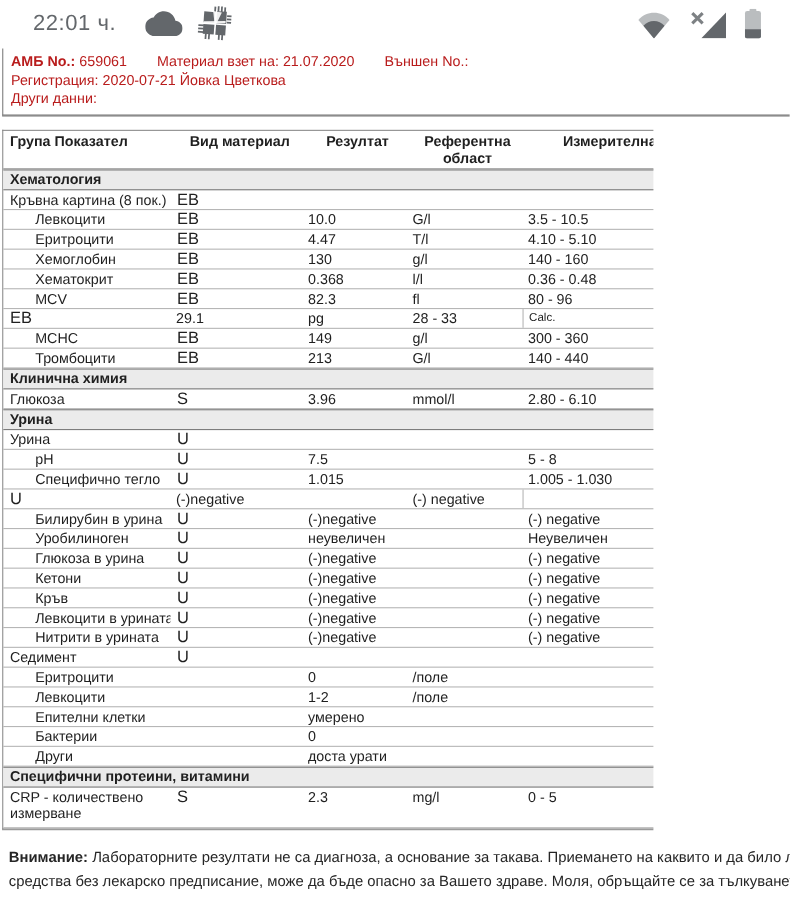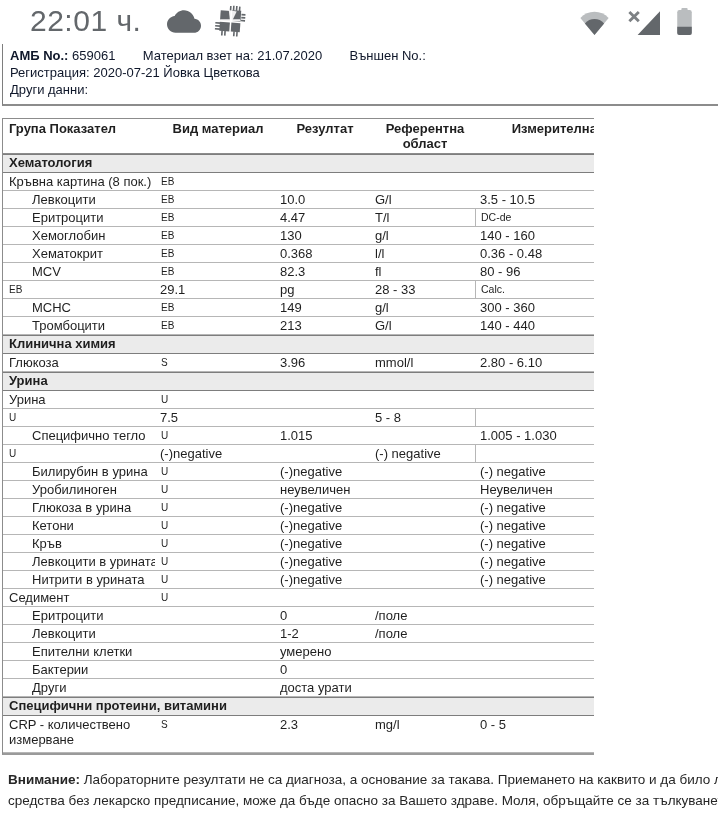--- a/index.html
+++ b/index.html
@@ -5,29 +5,29 @@
   html,body{margin:0;padding:0;}
   body{
     width:718px;height:816px;overflow:hidden;background:#ffffff;
     font-family:"Liberation Sans",sans-serif;color:#1f1f1f;position:relative;
   }
   
   .statusbar{
     height:42px;display:flex;align-items:center;
     padding-left:30px;padding-right:26px;color:#63676b;
   }
-  .time{font-size:30px;letter-spacing:.5px;color:#63676b;}
+  .time{font-size:20px;letter-spacing:.5px;color:#63676b;}
   .left-icons{display:flex;align-items:center;gap:13px;margin-left:26px;}
   .right-icons{margin-left:auto;display:flex;align-items:flex-end;gap:17px;}
   .icon{display:inline-flex;}
   
   .info-box{
     margin-left:2px;margin-top:2px;
     border-left:1px solid #7e7e7e;border-bottom:2px solid #8c8c8c;
-    padding:3px 0 6px 7px;font-size:13px;line-height:17px;color:#0f172a;
+    padding:3px 0 6px 7px;font-size:13px;line-height:17px;color:#b91c1c;
   }
   .info-line span{margin-right:0;}
   .b{font-weight:bold;}
   .gap{display:inline-block;width:20px;}
   
   .report-clip{width:594px;overflow:hidden;}
   .rtable{
     margin-left:2px;margin-top:12px;width:788px;
     border-left:1px solid #8c8c8c;border-top:1px solid #8c8c8c;border-bottom:2px solid #9a9a9a;
     font-size:13px;
@@ -40,21 +40,21 @@
   .section-row{
     display:block;background:#ebebeb;font-weight:bold;
     border-top:1px solid #7d7d7d;border-bottom:1px solid #7d7d7d;
     height:17px;line-height:16px;padding-left:6px;
   }
   .data-row{border-bottom:1px solid #b6b6b6;min-height:17px;line-height:17px;}
   .data-row.tall{min-height:36px;}
   .data-row.tall .c-label{white-space:normal;line-height:15px;padding-top:1px;}
   .c-label{padding-left:6px;}
   .c-label.indent{padding-left:29px;}
-  .c-material{font-size:10px;padding-left:6px;}
+  .c-material{font-size:15px;padding-left:6px;}
   .c-result{padding-left:5px;}
   .c-unit{padding-left:5px;}
   .c-reference{padding-left:5px;}
   .c-method{font-size:10.5px;padding-left:5px;}
   .data-row .c-method{border-left:1px solid #b6b6b6;}
   
   .footer{margin:14px 0 0 8px;font-size:13.5px;line-height:21px;color:#262626;}
   .f-line{white-space:nowrap;overflow:hidden;width:712px;}
 </style>
 </head>
@@ -158,20 +158,21 @@
           <div class="cell c-result">10.0</div>
           <div class="cell c-unit">G/l</div>
           <div class="cell c-reference">3.5 - 10.5</div>
           <div class="cell c-method">DC+LD</div>
         </div>
         <div class="row data-row">
           <div class="cell c-label indent">Еритроцити</div>
           <div class="cell c-material">ЕВ</div>
           <div class="cell c-result">4.47</div>
           <div class="cell c-unit">T/l</div>
+          <div class="cell c-reference">4.10 - 5.10</div>
           <div class="cell c-method">DC-de</div>
         </div>
         <div class="row data-row">
           <div class="cell c-label indent">Хемоглобин</div>
           <div class="cell c-material">ЕВ</div>
           <div class="cell c-result">130</div>
           <div class="cell c-unit">g/l</div>
           <div class="cell c-reference">140 - 160</div>
           <div class="cell c-method">SLS</div>
         </div>
@@ -226,20 +227,21 @@
         <div class="row section-row">Урина</div>
         <div class="row data-row">
           <div class="cell c-label">Урина</div>
           <div class="cell c-material">U</div>
           <div class="cell c-result"></div>
           <div class="cell c-unit"></div>
           <div class="cell c-reference"></div>
           <div class="cell c-method"></div>
         </div>
         <div class="row data-row">
+          <div class="cell c-label indent">pH</div>
           <div class="cell c-material">U</div>
           <div class="cell c-result">7.5</div>
           <div class="cell c-unit"></div>
           <div class="cell c-reference">5 - 8</div>
           <div class="cell c-method"></div>
         </div>
         <div class="row data-row">
           <div class="cell c-label indent">Специфично тегло</div>
           <div class="cell c-material">U</div>
           <div class="cell c-result">1.015</div>

